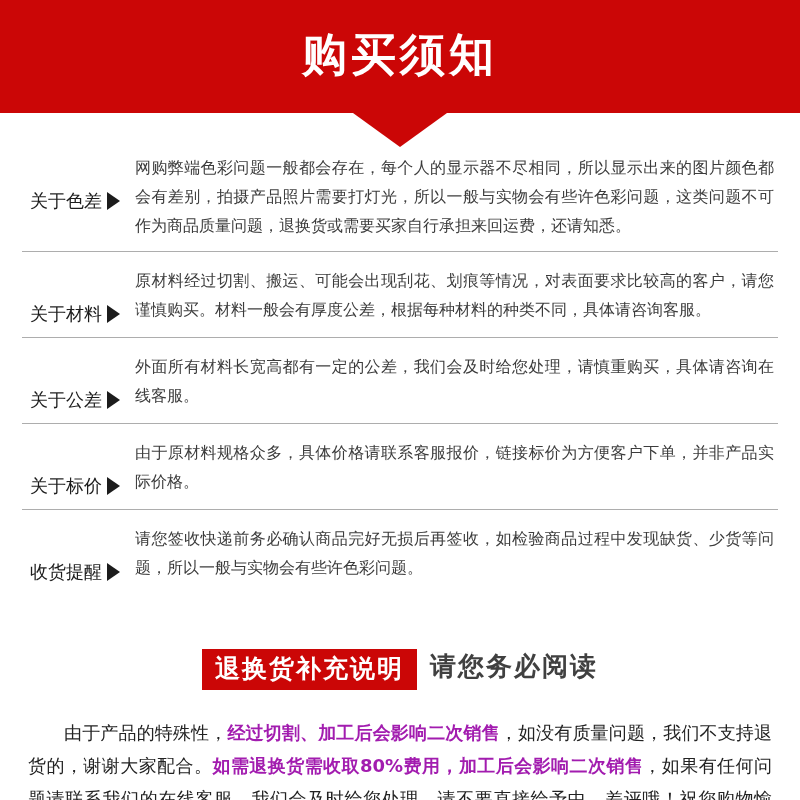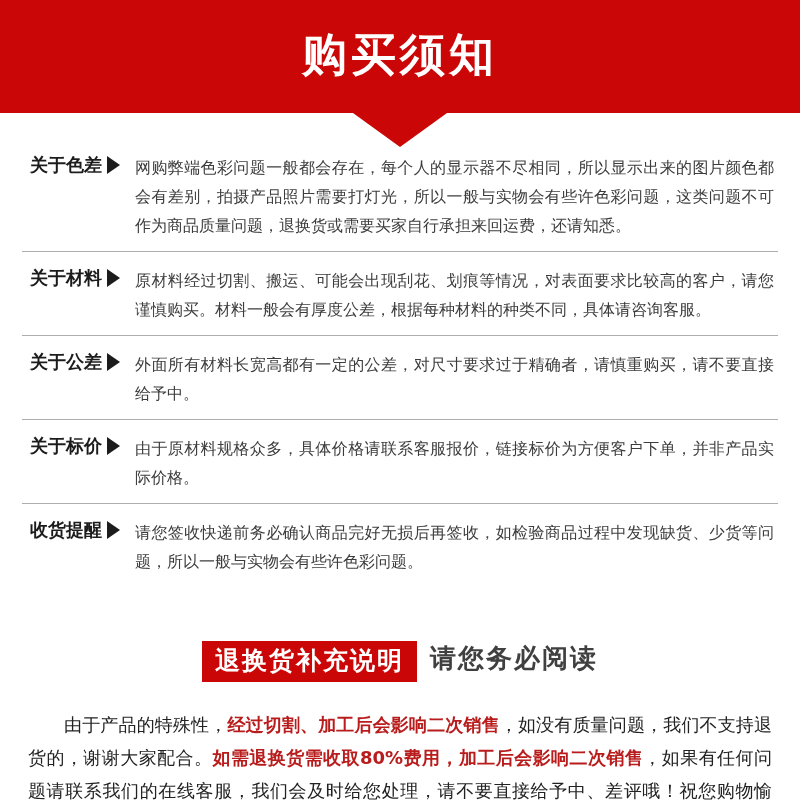--- a/index.html
+++ b/index.html
@@ -9,34 +9,34 @@
   
   .banner { position:relative; height:113px; background:#cb0606; display:flex; align-items:center; justify-content:center; }
   .banner-title { color:#ffffff; font-size:45px; font-weight:bold; letter-spacing:4px; line-height:1; padding-bottom:4px;text-align:right; }
   .banner-pointer { position:absolute; top:113px; left:50%; transform:translateX(-50%);
     width:0; height:0; border-left:47px solid transparent; border-right:47px solid transparent;
     border-top:34px solid #cb0606; }
 
   
   .notice-list { margin:26px 22px 0 22px; }
   .notice-item { display:flex; align-items:flex-start; padding:14px 0 11px 0; }
-  .notice-label { flex:0 0 113px; display:flex; align-items:center; font-size:18px; font-weight:bold; color:#1c1c1c; padding-left:8px; white-space:nowrap; }
+  .notice-label { flex:0 0 113px; display:flex; align-items:center; font-size:18px; font-weight:normal; color:#1c1c1c; padding-left:8px; white-space:nowrap;margin-top:36px; }
   .arrow-icon { display:inline-block; width:0; height:0; margin-left:5px;
     border-top:9px solid transparent; border-bottom:9px solid transparent; border-left:13px solid #1c1c1c; }
   .notice-text { flex:1; font-size:16px; line-height:29px; color:#3c3c3c; text-align:justify; padding-right:4px; }
   .divider { height:0; border-top:1px solid #adadad; }
 
   
   .subheader { display:flex; justify-content:center; gap:13px; margin-top:54px; }
   .policy-badge { background:#cb0606; color:#ffffff; font-size:25px; font-weight:bold; letter-spacing:2px; padding:3px 13px 5px 13px; }
   .policy-notice { color:#404040; font-size:26px; font-weight:bold; letter-spacing:2px; }
 
   
   .footer-para { margin:26px 28px 0 28px; font-size:18px; line-height:33px; color:#222222; text-align:justify; text-indent:2em; }
-  .seg-em { color:#b91c1c; font-weight:bold; }
+  .seg-em { color:#a21caf; font-weight:bold; }
 </style>
 </head>
 <body>
 
 <div class="banner">
   <div class="banner-title">购买须知</div>
   <div class="banner-pointer"></div>
 </div>
 
 <div class="notice-list">
@@ -57,21 +57,21 @@
     </div>
     <div class="notice-text">原材料经过切割、搬运、可能会出现刮花、划痕等情况，对表面要求比较高的客户，请您谨慎购买。材料一般会有厚度公差，根据每种材料的种类不同，具体请咨询客服。</div>
   </div>
   <div class="divider"></div>
 
   <div class="notice-item">
     <div class="notice-label">
       <span>关于公差</span>
       <span class="arrow-icon"></span>
     </div>
-    <div class="notice-text">外面所有材料长宽高都有一定的公差，对尺寸要求过于精确者，请慎重购买，请不要直接给予中。</div>
+    <div class="notice-text">外面所有材料长宽高都有一定的公差，我们会及时给您处理，请慎重购买，具体请咨询在线客服。</div>
   </div>
   <div class="divider"></div>
 
   <div class="notice-item">
     <div class="notice-label">
       <span>关于标价</span>
       <span class="arrow-icon"></span>
     </div>
     <div class="notice-text">由于原材料规格众多，具体价格请联系客服报价，链接标价为方便客户下单，并非产品实际价格。</div>
   </div>

